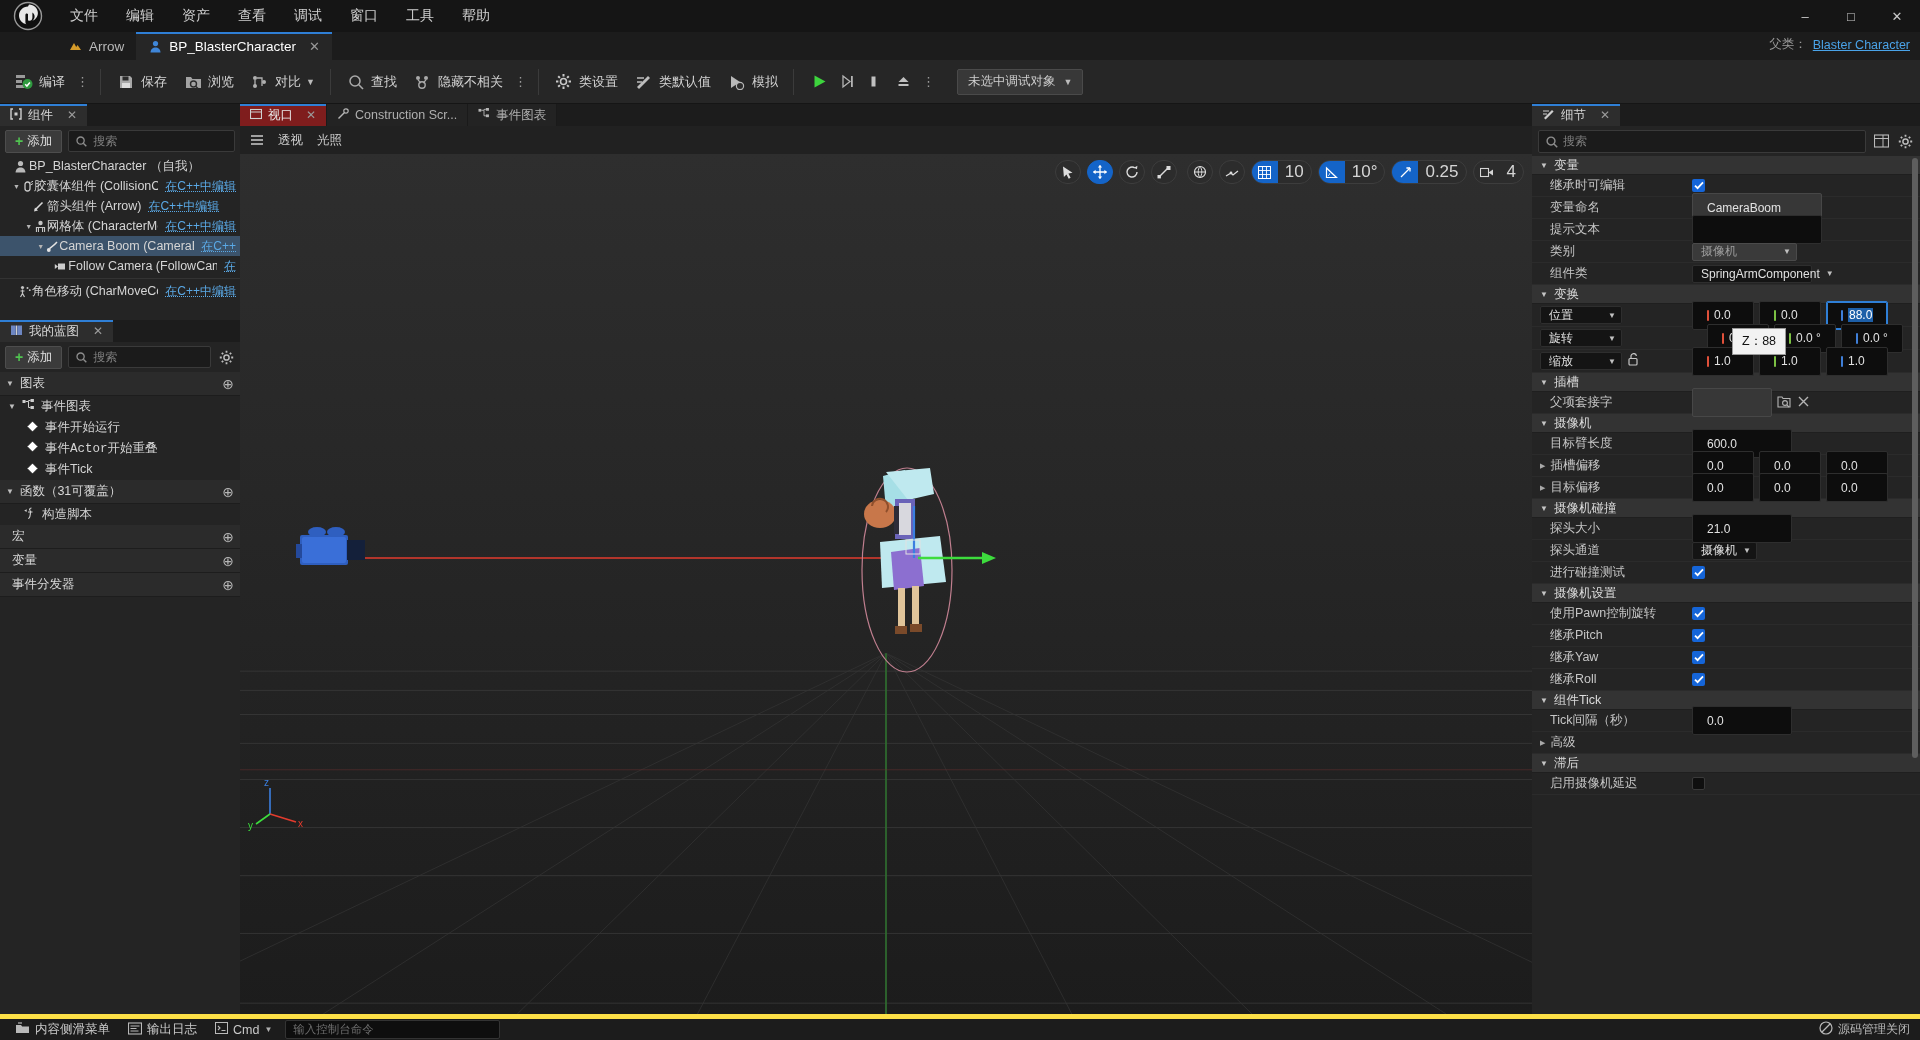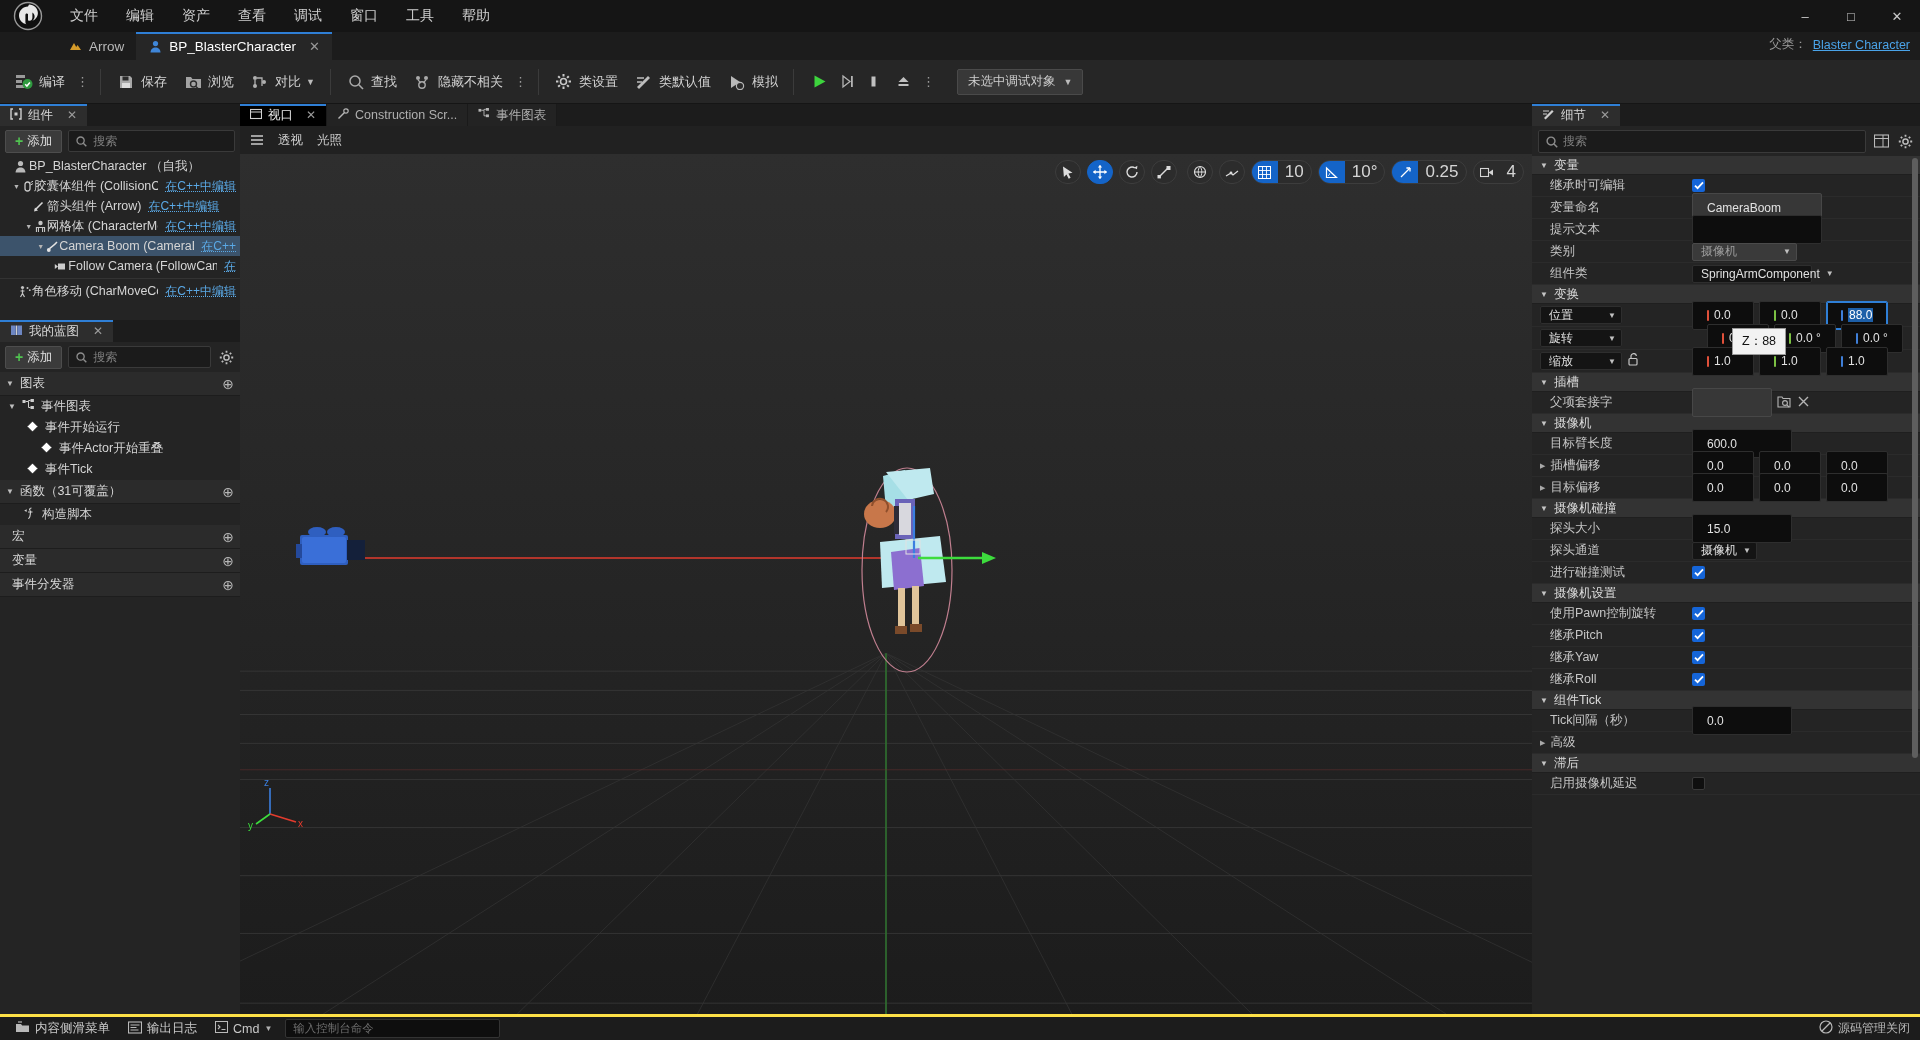--- a/index.html
+++ b/index.html
@@ -127,21 +127,21 @@
   .sect-hdr .plusr { margin-left: auto; color: #b5b5b5; font-size: 14px; }
   .gitem { height: 21px; display: flex; align-items: center; gap: 6px; padding-left: 18px; font-size: 12.5px; color: #d4d4d4; }
 
   
   .center { flex: 1; display: flex; flex-direction: column; min-width: 0; background: #1a1a1a; }
   .vp-tabrow { height: 22px; background: #1c1c1c; display: flex; align-items: stretch; flex: none; }
   .vp-tab {
     display: flex; align-items: center; gap: 6px; padding: 0 10px;
     font-size: 12.5px; color: #b0b0b0; background: #232323; position: relative; border-right: 1px solid #1a1a1a;
   }
-  .vp-tab.active { background: #000000; color: #e8e8e8; }
+  .vp-tab.active { background: #7f1d1d; color: #e8e8e8; }
   .vp-tab.active::before { content:""; position:absolute; left:0; right:0; top:0; height:2px; background:#2f7fd6; }
   .vp-tab .x { margin-left: 7px; color: #9b9b9b; font-size: 12px; }
 
   .vp-toolbar {
     height: 28px; background: #212121; display: flex; align-items: center; padding: 0 7px;
     flex: none; position: relative;
   }
   .vp-tb-btn { padding: 2px 7px; font-size: 12.5px; color: #cfcfcf; border-radius: 2px; }
   .vp-hamb { width: 20px; height: 20px; display:flex; align-items:center; justify-content:center; margin-right: 4px; }
 
@@ -226,21 +226,21 @@
     position: absolute; background: #f2f2f2; color: #111; font-size: 12.5px;
     padding: 4px 9px; border: 1px solid #9a9a9a; white-space: nowrap; z-index: 40;
   }
 
   .scroll-rail { position: absolute; right: 1px; top: 0; width: 8px; bottom: 0; }
   .scroll-thumb { position: absolute; left: 1px; width: 6px; background: #5e5e5e; border-radius: 3px; }
 
   
   .statusbar {
     height: 26px; background: #1c1c1c; display: flex; align-items: center;
-    gap: 0px; padding: 0 6px; flex: none; border-top: 3px solid #fde047;
+    gap: 0px; padding: 0 6px; flex: none; border-top: 5px solid #fde047;
   }
   .sb-btn { display: flex; align-items: center; gap: 5px; padding: 0 9px; height: 22px; font-size: 12.5px; color: #c9c9c9; }
   .cmd-input {
     flex: none; width: 215px; height: 19px; background: #0e0e0e; border: 1px solid #333;
     border-radius: 2px; padding: 0 7px; font-size: 11.5px; color: #6c6c6c;
     display: flex; align-items: center; margin-left: 4px;
   }
   .sb-right { margin-left: auto; display: flex; align-items: center; gap: 8px; padding-right: 4px; }
   .sb-badge { display: flex; align-items: center; gap: 5px; font-size: 12px; color: #b8b8b8; }
 </style>
@@ -598,21 +598,21 @@
             <span>事件图表</span>
           </div>
           <div class="gitem" style="padding-left:26px;">
             <span>
               <svg width="13" height="13" viewBox="0 0 13 13">
                   <path d="M6.5 1L12 6.5 6.5 12 1 6.5z" fill="#fff" stroke="#1a1a1a" stroke-width="1"></path>
                 </svg>
             </span>
             <span>事件开始运行</span>
           </div>
-          <div class="gitem" style="padding-left:40px;">
+          <div class="gitem" style="padding-left:26px;font-family:Liberation Mono, monospace;">
             <span>
               <svg width="13" height="13" viewBox="0 0 13 13">
                   <path d="M6.5 1L12 6.5 6.5 12 1 6.5z" fill="#fff" stroke="#1a1a1a" stroke-width="1"></path>
                 </svg>
             </span>
             <span>事件Actor开始重叠</span>
           </div>
           <div class="gitem" style="padding-left:26px;">
             <span>
               <svg width="13" height="13" viewBox="0 0 13 13">
@@ -1080,21 +1080,21 @@
           </span>
         </div>
 
         <div class="cat-hdr">
           <span class="caret">▼</span>
           <span>摄像机碰撞</span>
         </div>
         <div class="prow">
           <span class="plabel">探头大小</span>
           <span class="pval">
-            <span class="tfield w100">15.0</span>
+            <span class="tfield w100">21.0</span>
           </span>
         </div>
         <div class="prow">
           <span class="plabel">探头通道</span>
           <span class="pval">
             <span class="dropd w100">
               <span>摄像机</span>
               <span class="cv">▼</span>
             </span>
           </span>

